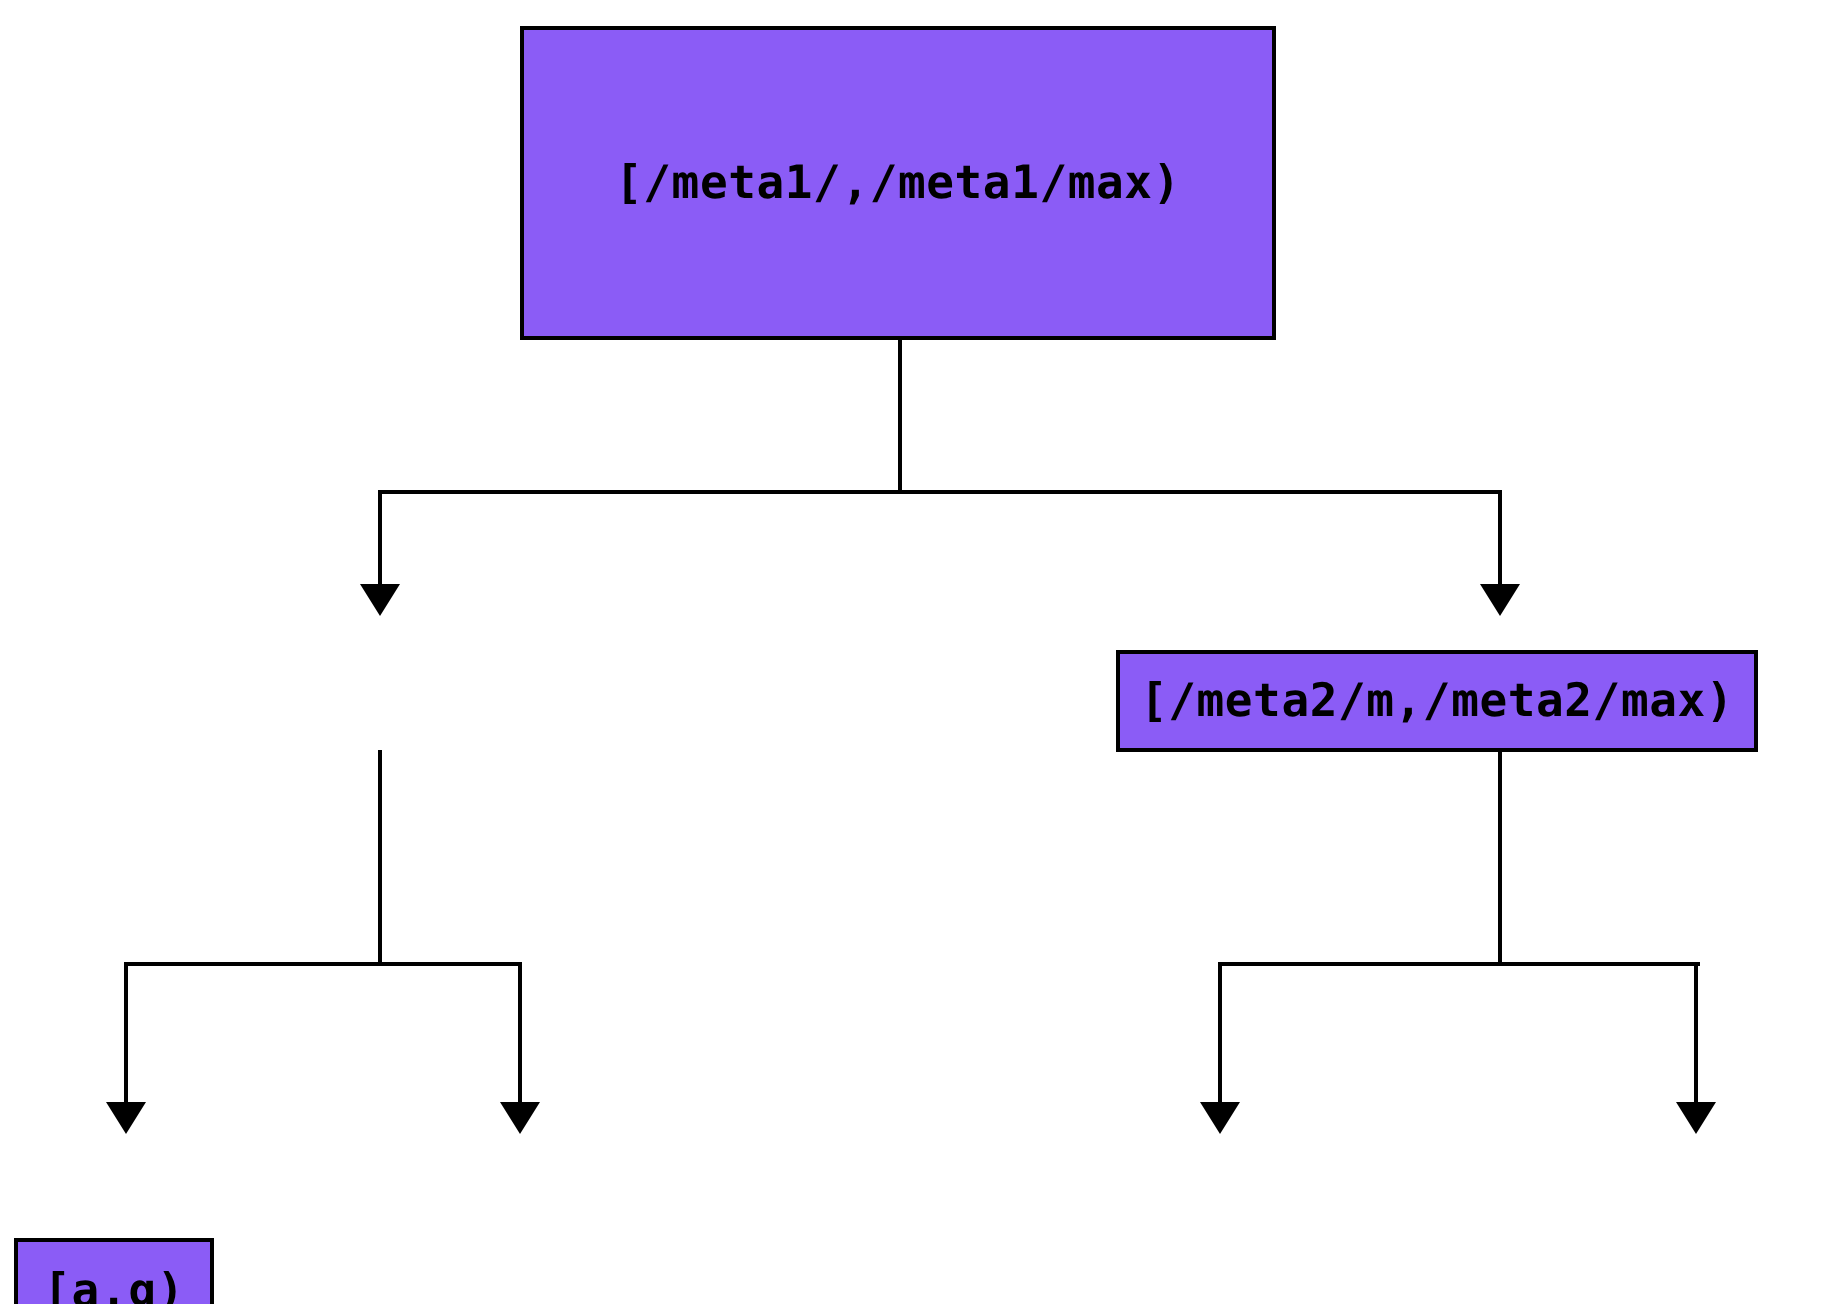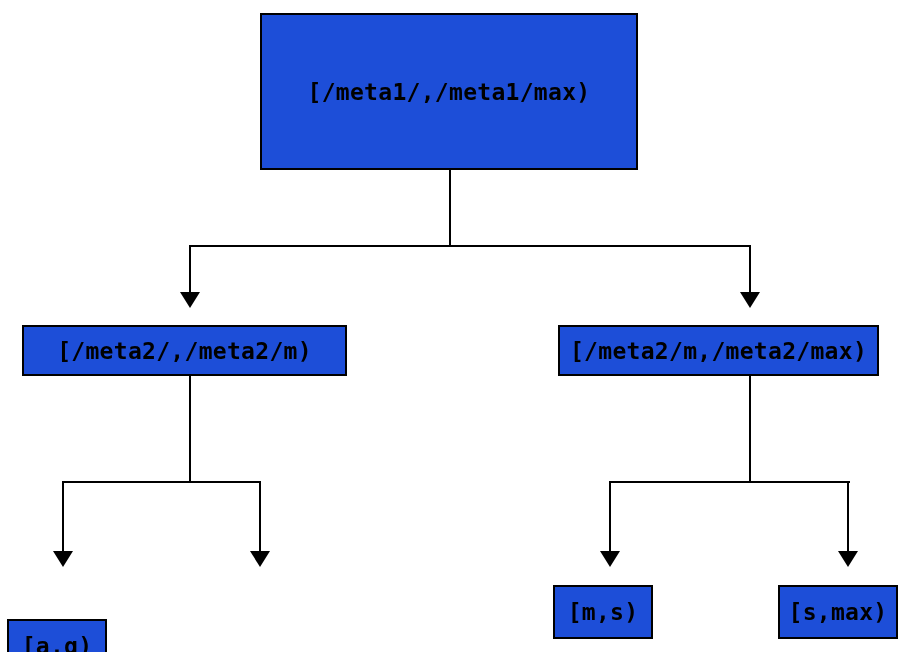--- a/index.html
+++ b/index.html
@@ -12,21 +12,21 @@
     width: 912px;
     height: 652px;
     background: #ffffff;
     font-family: "DejaVu Sans Mono", "Liberation Mono", monospace;
     overflow: hidden;
   }
   .node {
     position: absolute;
     box-sizing: border-box;
     border: 2px solid #000000;
-    background: #1d4ed8;
+    background: #8b5cf6;
     display: flex;
     align-items: center;
     justify-content: center;
   }
   .node span {
     font-size: 23px;
     font-weight: bold;
     color: #000000;
     letter-spacing: 0.3px;
     white-space: nowrap;
@@ -75,40 +75,31 @@
 </style>
 </head>
 <body>
 
 <div class="canvas">
 
   <div class="node n-root">
     <span>[/meta1/,/meta1/max)</span>
   </div>
 
-  <div class="node n-midl">
-    <span>[/meta2/,/meta2/m)</span>
-  </div>
 
   <div class="node n-midr">
     <span>[/meta2/m,/meta2/max)</span>
   </div>
 
   <div class="node n-ag">
     <span>[a,g)</span>
   </div>
 
 
-  <div class="node n-ms">
-    <span>[m,s)</span>
-  </div>
 
-  <div class="node n-smax">
-    <span>[s,max)</span>
-  </div>
 
   <div class="edge e1"></div>
   <div class="edge e2"></div>
   <div class="edge e3"></div>
   <div class="arrowhead a1"></div>
   <div class="edge e4"></div>
   <div class="arrowhead a2"></div>
 
   <div class="edge e5"></div>
   <div class="edge e6"></div>

